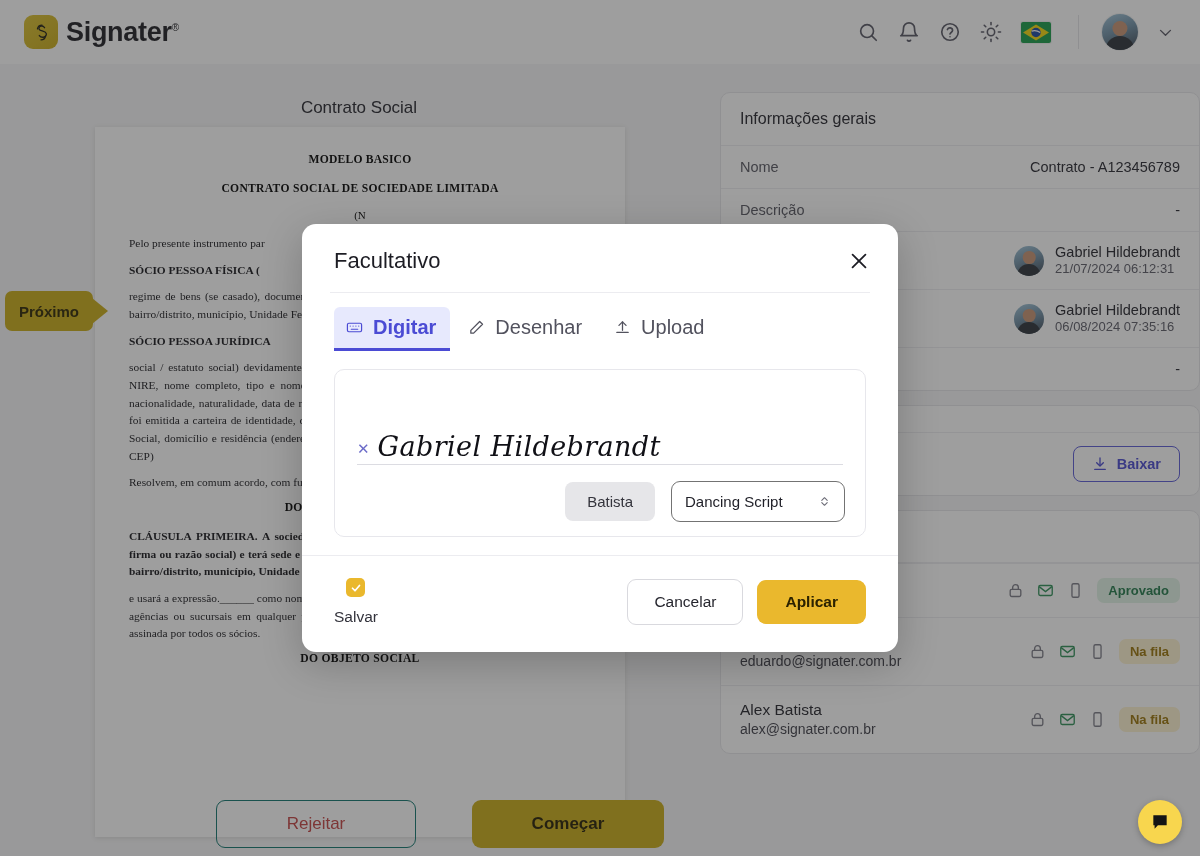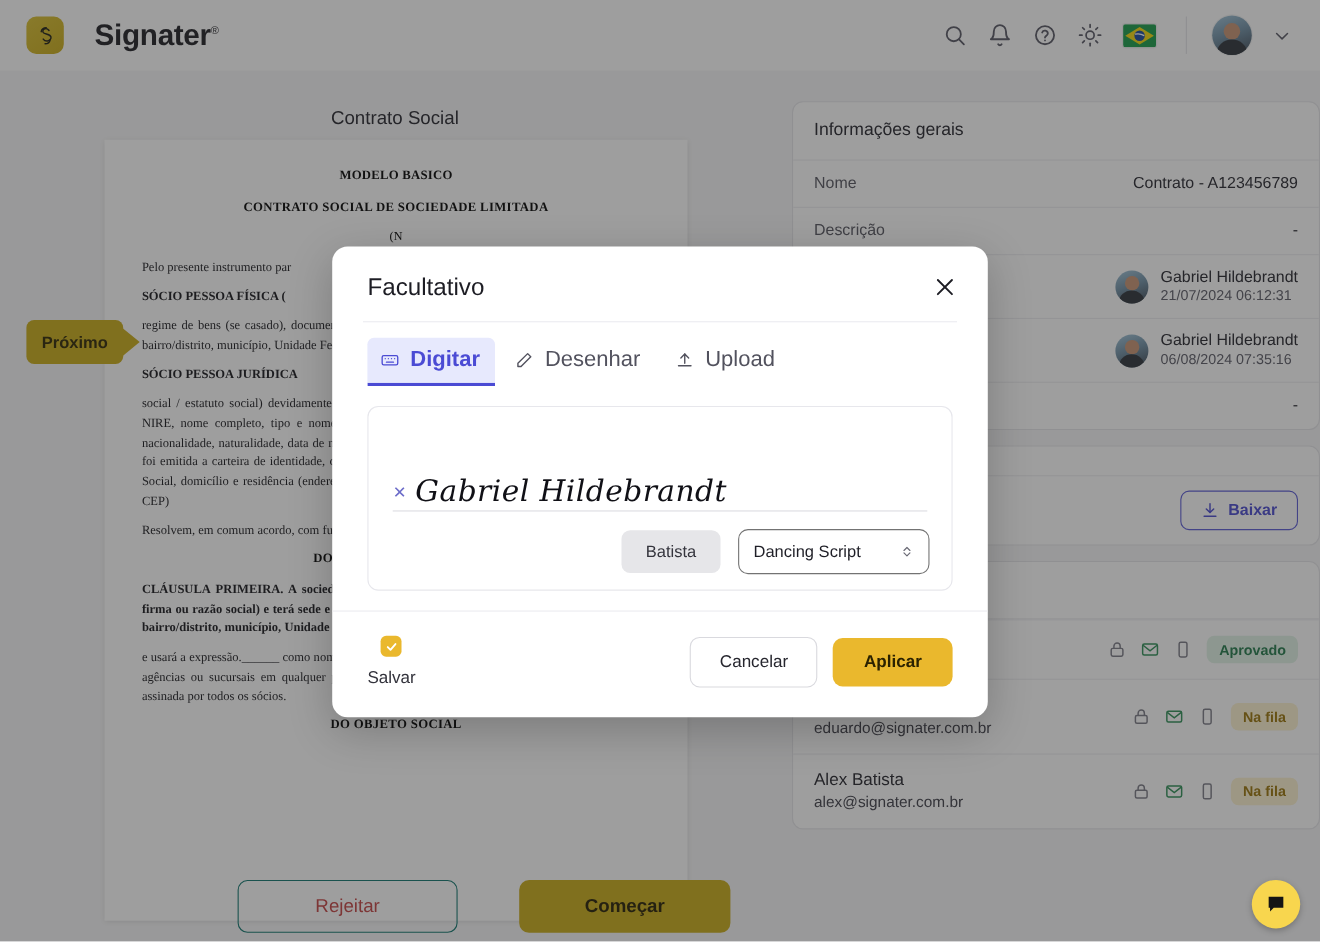--- a/index.html
+++ b/index.html
@@ -20,21 +20,21 @@
   }
 
   
   .header {
     position:absolute; top:0; left:0; width:1200px; height:64px;
     background:#ffffff;
     display:flex; align-items:center; justify-content:space-between;
     padding: 0 26px 0 24px;
     z-index: 5;
   }
-  .brand { display:flex; align-items:center; gap:28px; }
+  .brand { display:flex; align-items:center; gap:8px; }
   .logo-mark {
     width:34px; height:34px; border-radius:9px;
     background: linear-gradient(145deg,#d9bf2e,#c9ab17);
     display:flex; align-items:center; justify-content:center;
     flex:none;
   }
   .brand-name {
     font-size:27px; font-weight:700; color:#1c1c22; letter-spacing:-0.3px;
     position:relative;
   }
@@ -81,21 +81,21 @@
   .doc-sheet p {
     font-family:"Liberation Serif", serif;
     font-size:11.4px; line-height:1.55; color:#15151a; text-align:justify;
     margin-bottom:9px;
   }
   .doc-sheet .h { font-family:"Liberation Serif", serif; font-weight:700; font-size:11.6px; text-align:center; margin: 8px 0 14px; letter-spacing:.3px;}
   .doc-sheet .h2 { font-family:"Liberation Serif", serif; font-weight:700; font-size:11.6px; text-align:center; margin: 0 0 2px; letter-spacing:.2px;}
   .doc-sheet .sub { font-family:"Liberation Serif", serif; font-size:11px; text-align:center; margin-bottom:14px; }
 
   .next-tag {
-    position:absolute; left:24px; top:227px;
+    position:absolute; left:5px; top:227px;
     height:40px; display:flex; align-items:center;
     background:#c9ab17; color:#2d2600;
     font-size:15px; font-weight:700;
     border-radius:7px; padding: 0 14px;
     z-index: 3;
   }
   .next-tag .arrow {
     position:absolute; right:-15px; top:50%; transform:translateY(-50%);
     width:0; height:0;
     border-top:13px solid transparent; border-bottom:13px solid transparent;

